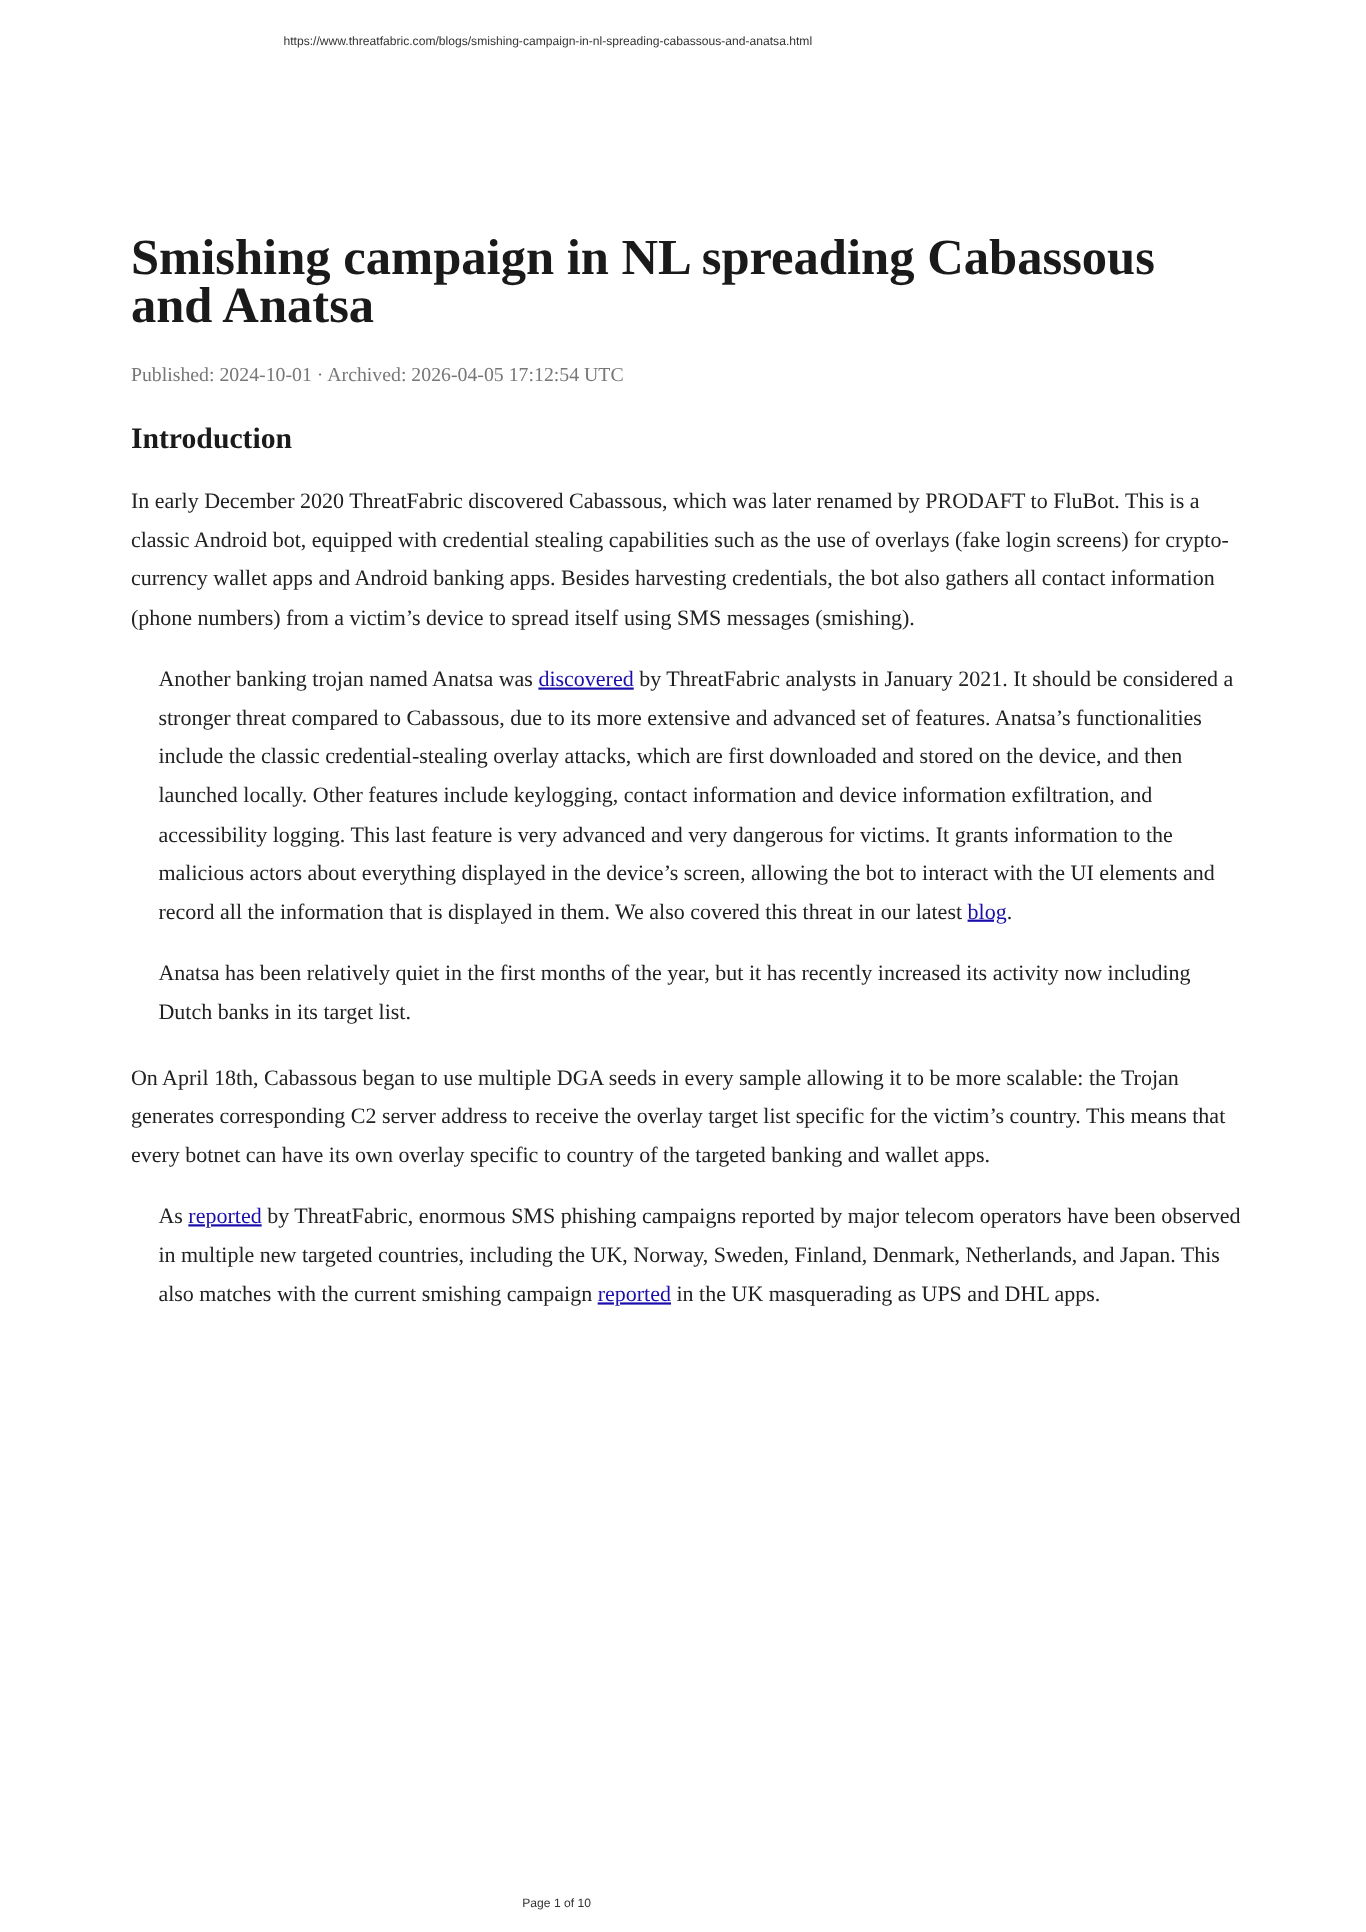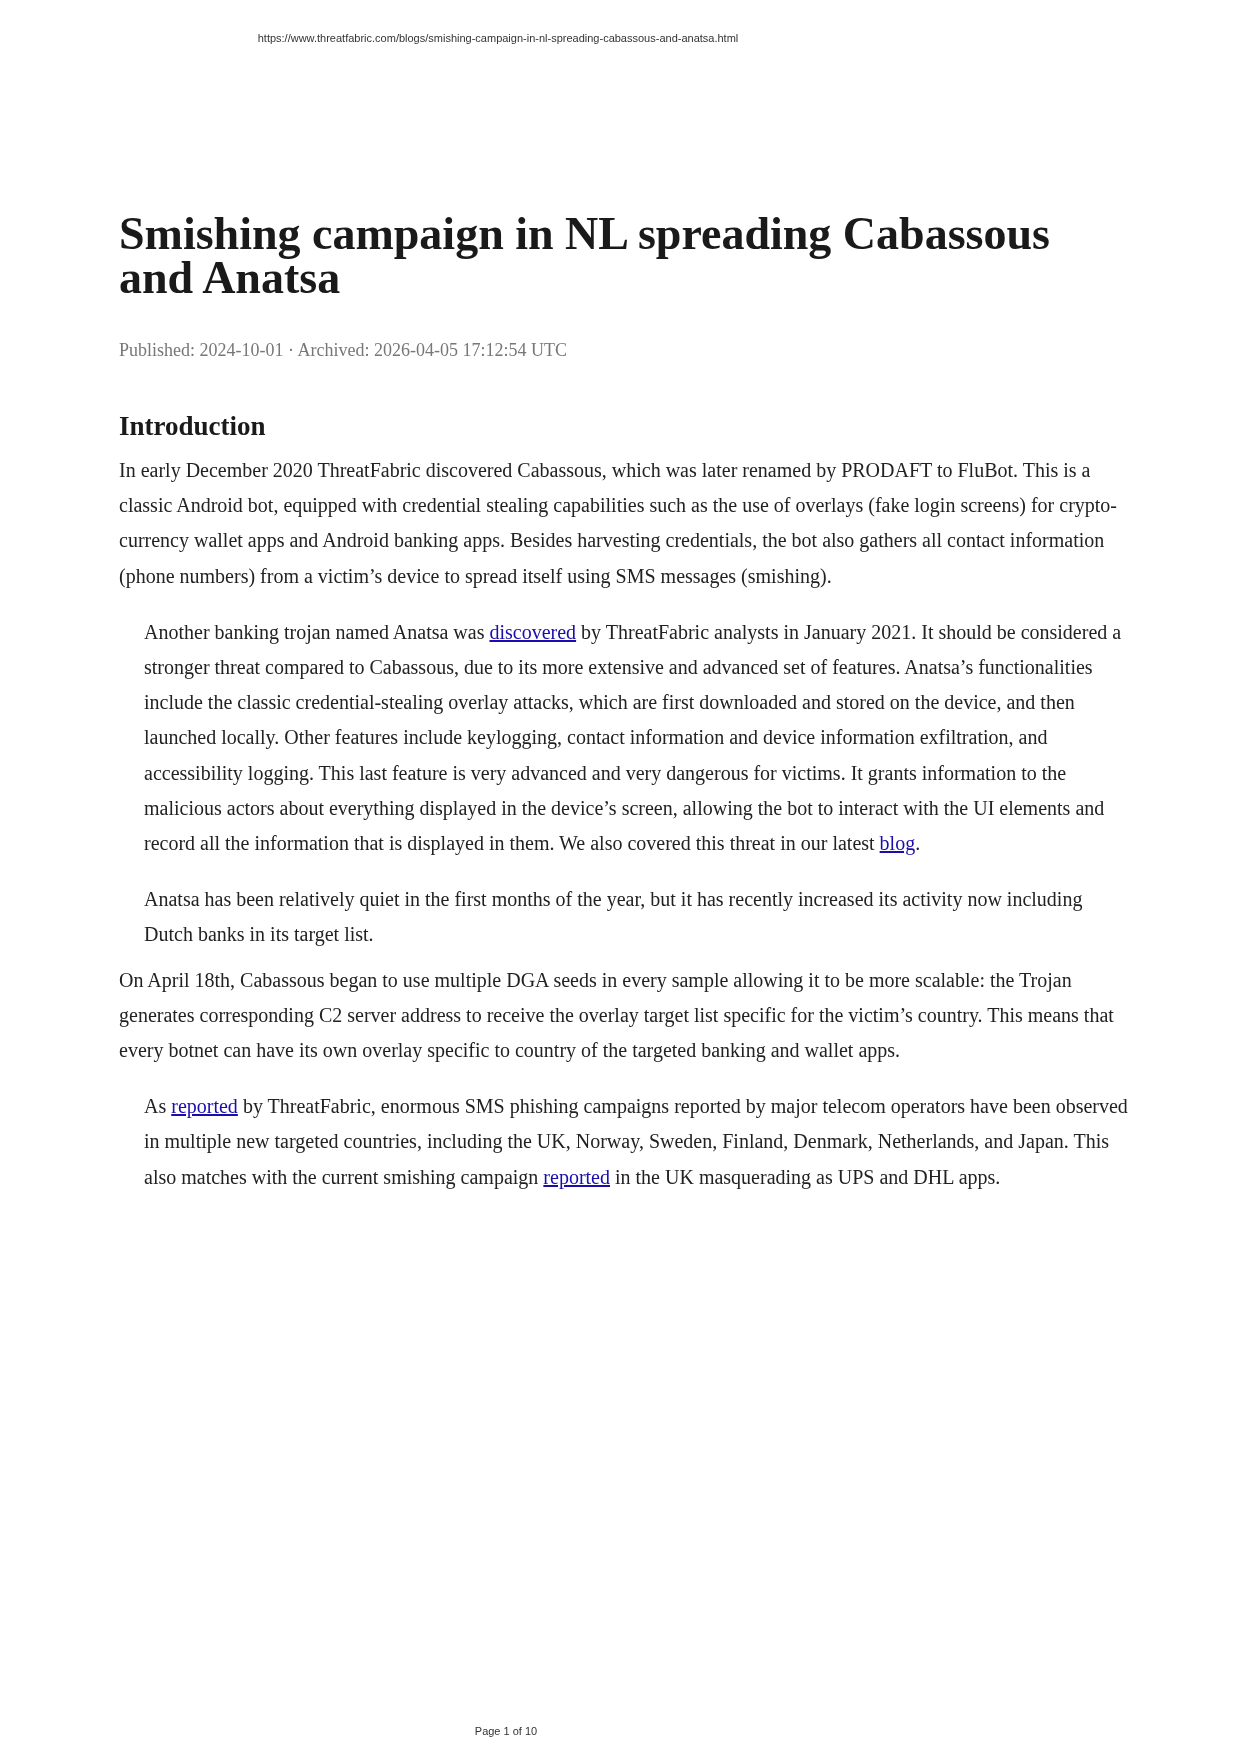--- a/index.html
+++ b/index.html
@@ -45,42 +45,42 @@
     }
     h1 {
       font-family: "Liberation Serif", serif;
       font-size: 46px;
       font-weight: bold;
       line-height: 44px;
       margin: 0;
       color: #1a1a1a;
     }
     .meta {
-      margin-top: 38px;
+      margin-top: 28px;
       font-size: 18px;
       line-height: 24px;
       color: #777777;
     }
     h2 {
       font-family: "Liberation Serif", serif;
       font-size: 27px;
       font-weight: bold;
       line-height: 34px;
       margin: 0;
       color: #1a1a1a;
     }
-    h2.intro { margin-top: 47px; }
+    h2.intro { margin-top: 29px; }
     h2.prev { margin-top: 30px; }
     p {
       font-size: 20px;
       line-height: 35.2px;
       margin: 0;
       color: #222222;
     }
-    p.first { margin-top: 10px; }
+    p.first { margin-top: 24px; }
     p + p { margin-top: 21px; margin-left: 25px; }
     a {
       color: #1a0dab;
       text-decoration: underline;
     }
   </style>
 </head>
 <body>
 
 <div class="print-header">https://www.threatfabric.com/blogs/smishing-campaign-in-nl-spreading-cabassous-and-anatsa.html</div>

